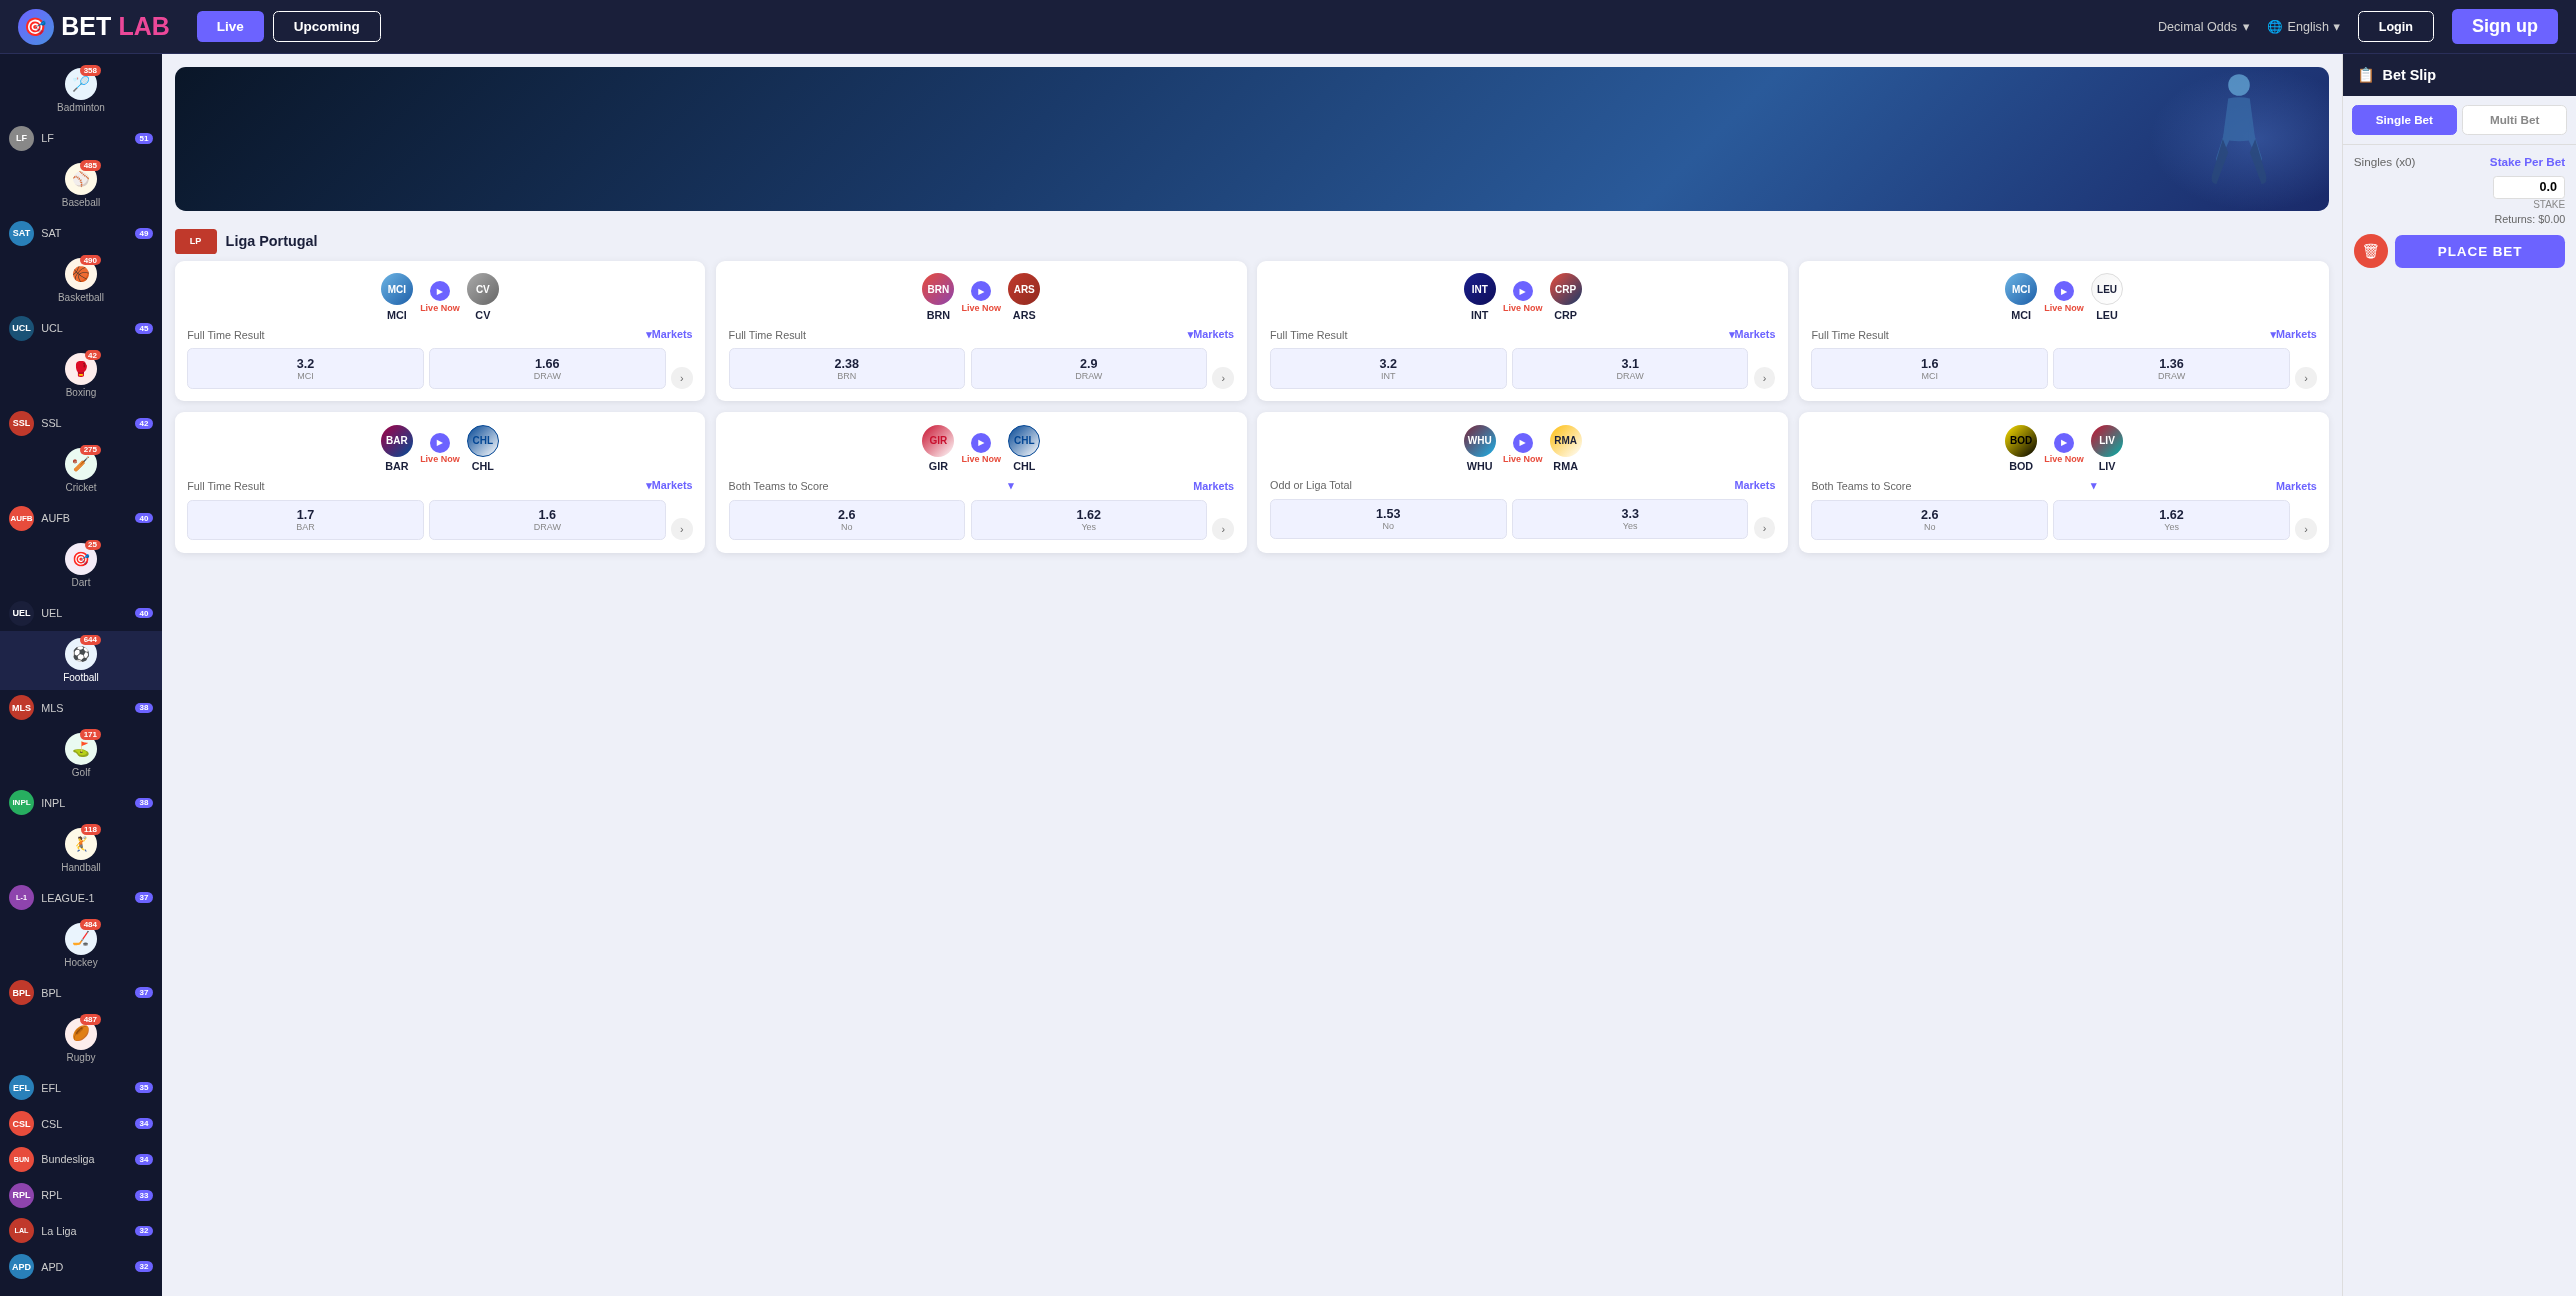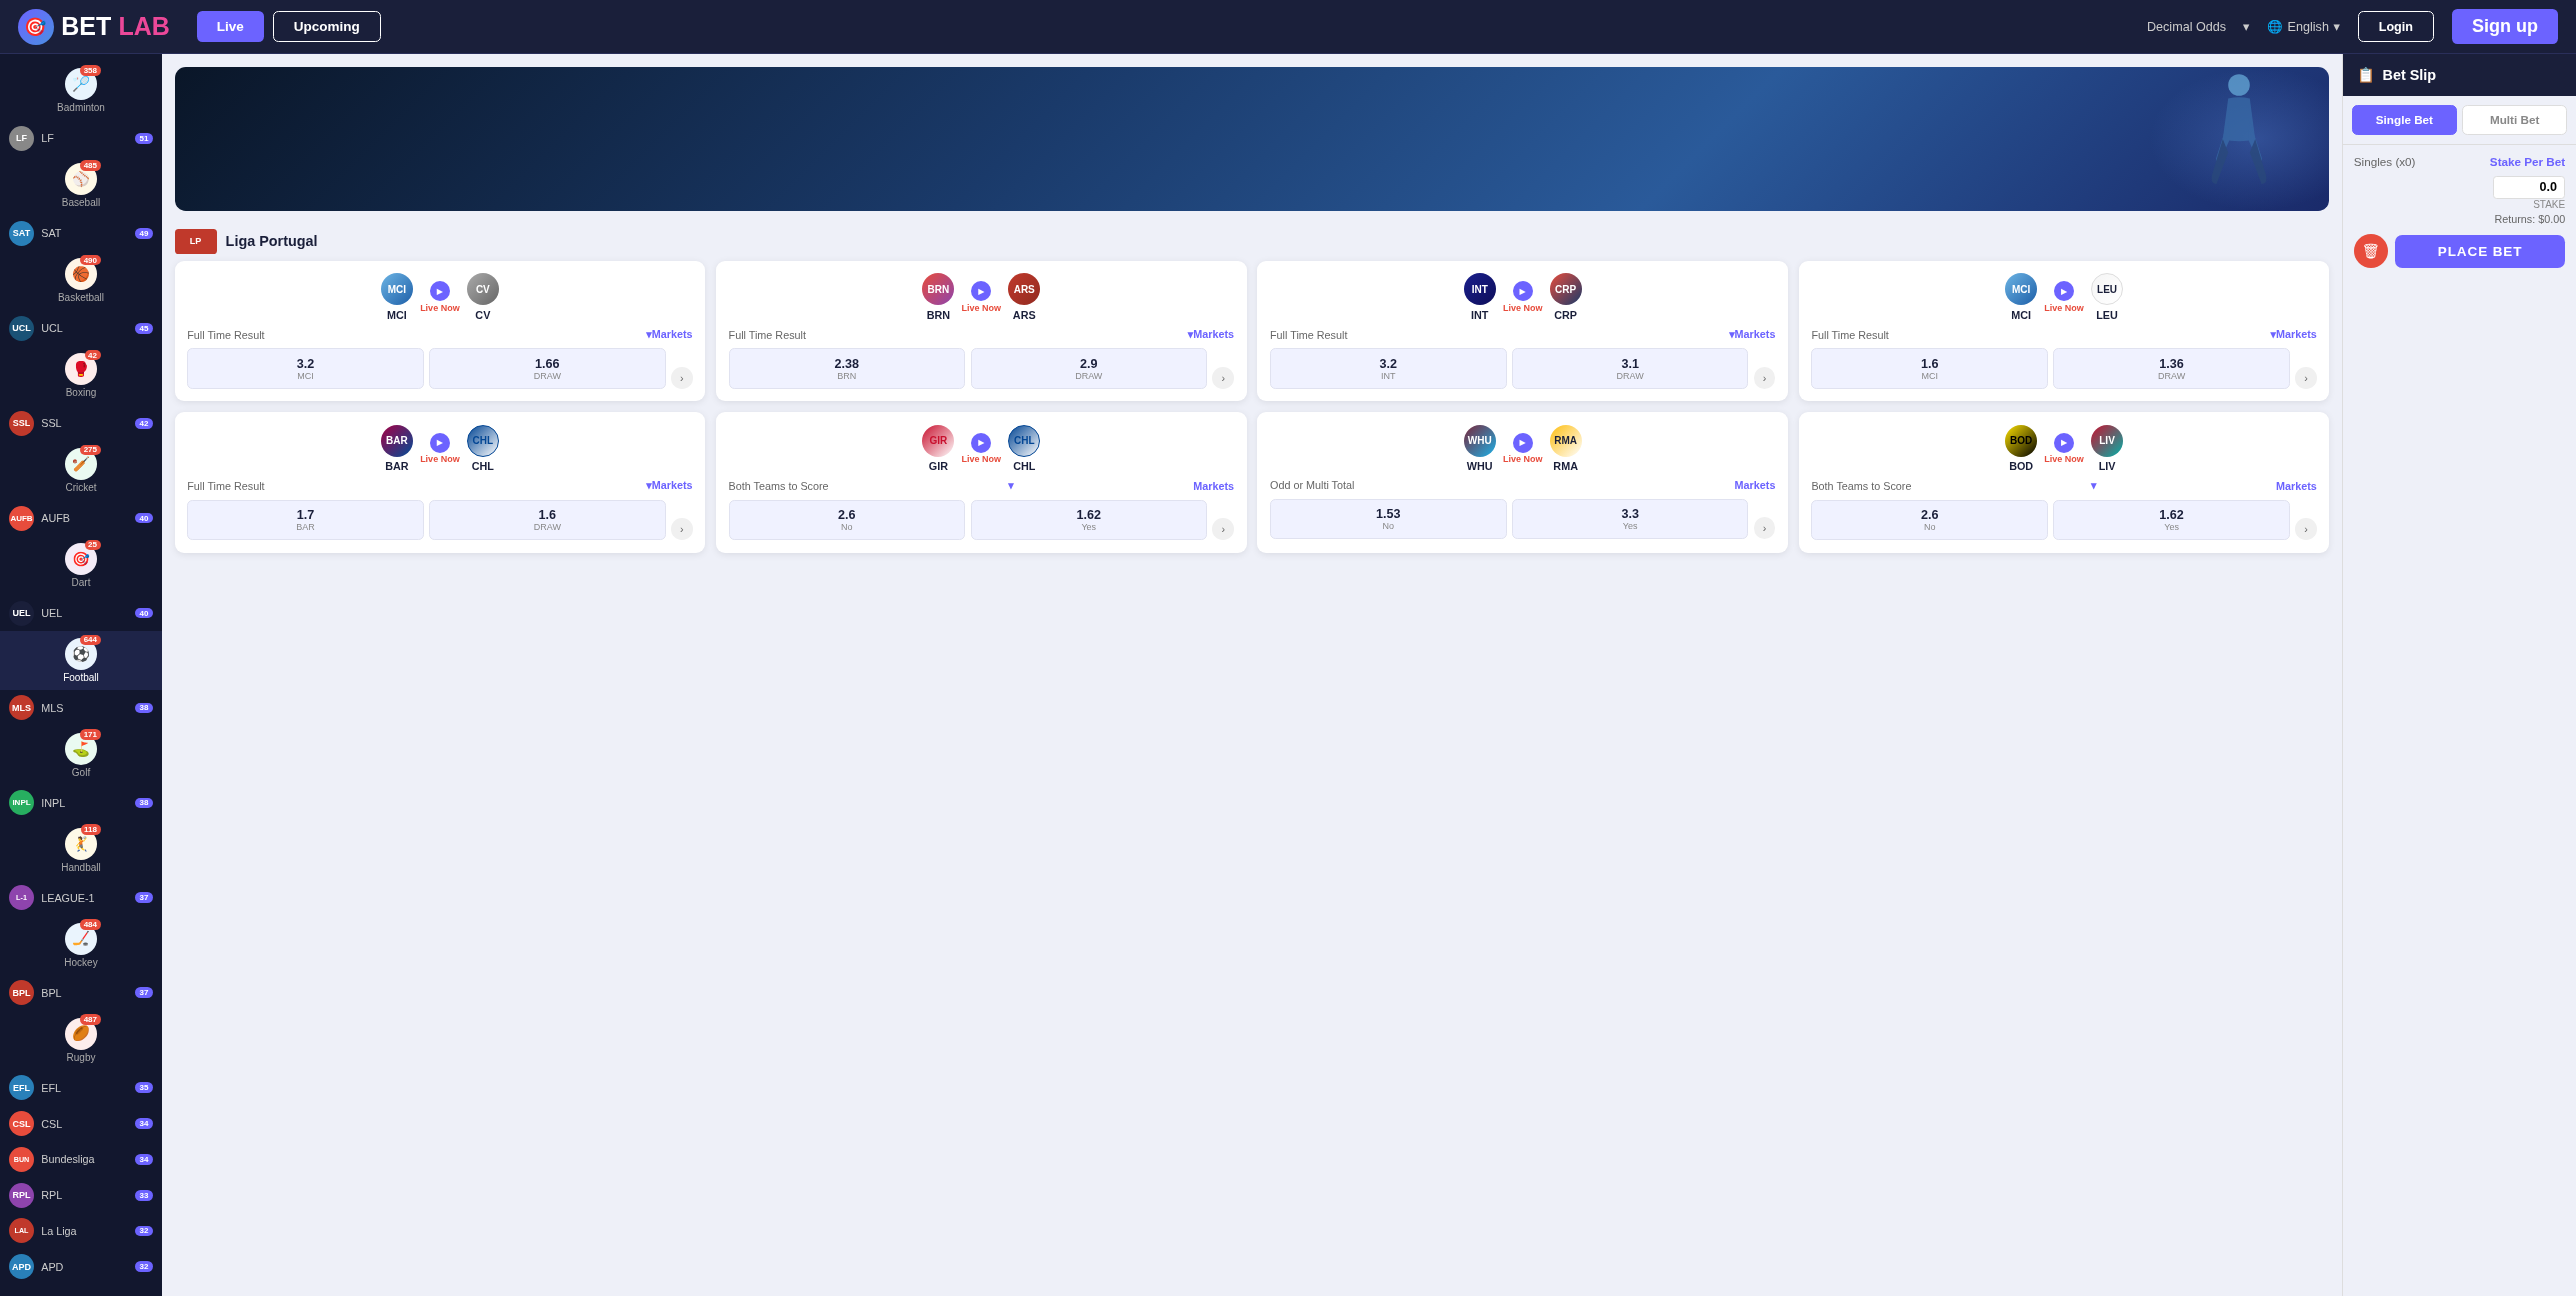--- a/index.html
+++ b/index.html
@@ -8,21 +8,21 @@
     
     .header { background: #1a1f3a; display: flex; align-items: center; padding: 0 18px; height: 54px; border-bottom: 0.9px solid #2a2f5a; flex-shrink: 0; }
     .logo { display: flex; align-items: center; gap: 7.2px; font-size: 25px; font-weight: 900; color: #fff; margin-right: 27px; }
     .logo-icon { width: 36px; height: 36px; background: linear-gradient(135deg, #6c63ff, #4a90e2); border-radius: 50%; display: flex; align-items: center; justify-content: center; font-size: 18px; }
     .logo-bet { color: #fff; }
     .logo-lab { color: #ec4899; }
     .nav-buttons { display: flex; gap: 9px; }
     .btn-live { background: #6c63ff; color: #fff; border: none; padding: 7.2px 20px; border-radius: 5.4px; font-size: 13.5px; font-weight: 700; cursor: pointer; }
     .btn-upcoming { background: transparent; color: #fff; border: 1.8px solid #fff; padding: 7.2px 20px; border-radius: 5.4px; font-size: 13.5px; font-weight: 600; cursor: pointer; }
     .header-right { margin-left: auto; display: flex; align-items: center; gap: 18px; }
-    .odds-selector { display: flex; align-items: center; gap: 17px; color: #ccc; font-size: 12.6px; cursor: pointer; }
+    .odds-selector { display: flex; align-items: center; gap: 6px; color: #ccc; font-size: 12.6px; cursor: pointer; }
     .lang-selector { display: flex; align-items: center; gap: 4.5px; color: #ccc; font-size: 12.6px; cursor: pointer; }
     .btn-login { background: transparent; color: #fff; border: 1.8px solid #fff; padding: 7.2px 20px; border-radius: 5.4px; font-size: 12.6px; font-weight: 600; cursor: pointer; }
     .btn-signup { background: #6c63ff; color: #fff; border: none; padding: 7.2px 20px; border-radius: 5.4px; font-size: 18px; font-weight: 700; cursor: pointer; }
 
     
     .main-layout { display: flex; flex: 1; overflow: hidden; }
 
     
     .sidebar { width: 162px; background: #12172e; overflow-y: auto; flex-shrink: 0; padding: 7.2px 0; }
     .sidebar::-webkit-scrollbar { width: 3.6px; }
@@ -512,21 +512,21 @@
             <div class="live-badge">
               <div class="live-play-icon"></div>
               <span class="live-text">Live Now</span>
             </div>
             <div class="team-block">
               <div class="crest crest-rma">RMA</div>
               <span class="team-name">RMA</span>
             </div>
           </div>
           <div class="match-market">
-            <span class="market-label">Odd or Multi Total</span>
+            <span class="market-label">Odd or Liga Total</span>
             <span class="market-link">Markets</span>
           </div>
           <div class="odds-row">
             <button class="odd-btn">1.53<span class="odd-label">No</span></button>
             <button class="odd-btn">3.3<span class="odd-label">Yes</span></button>
             <div class="arrow-btn">›</div>
           </div>
         </div>
 
         <div class="match-card">

